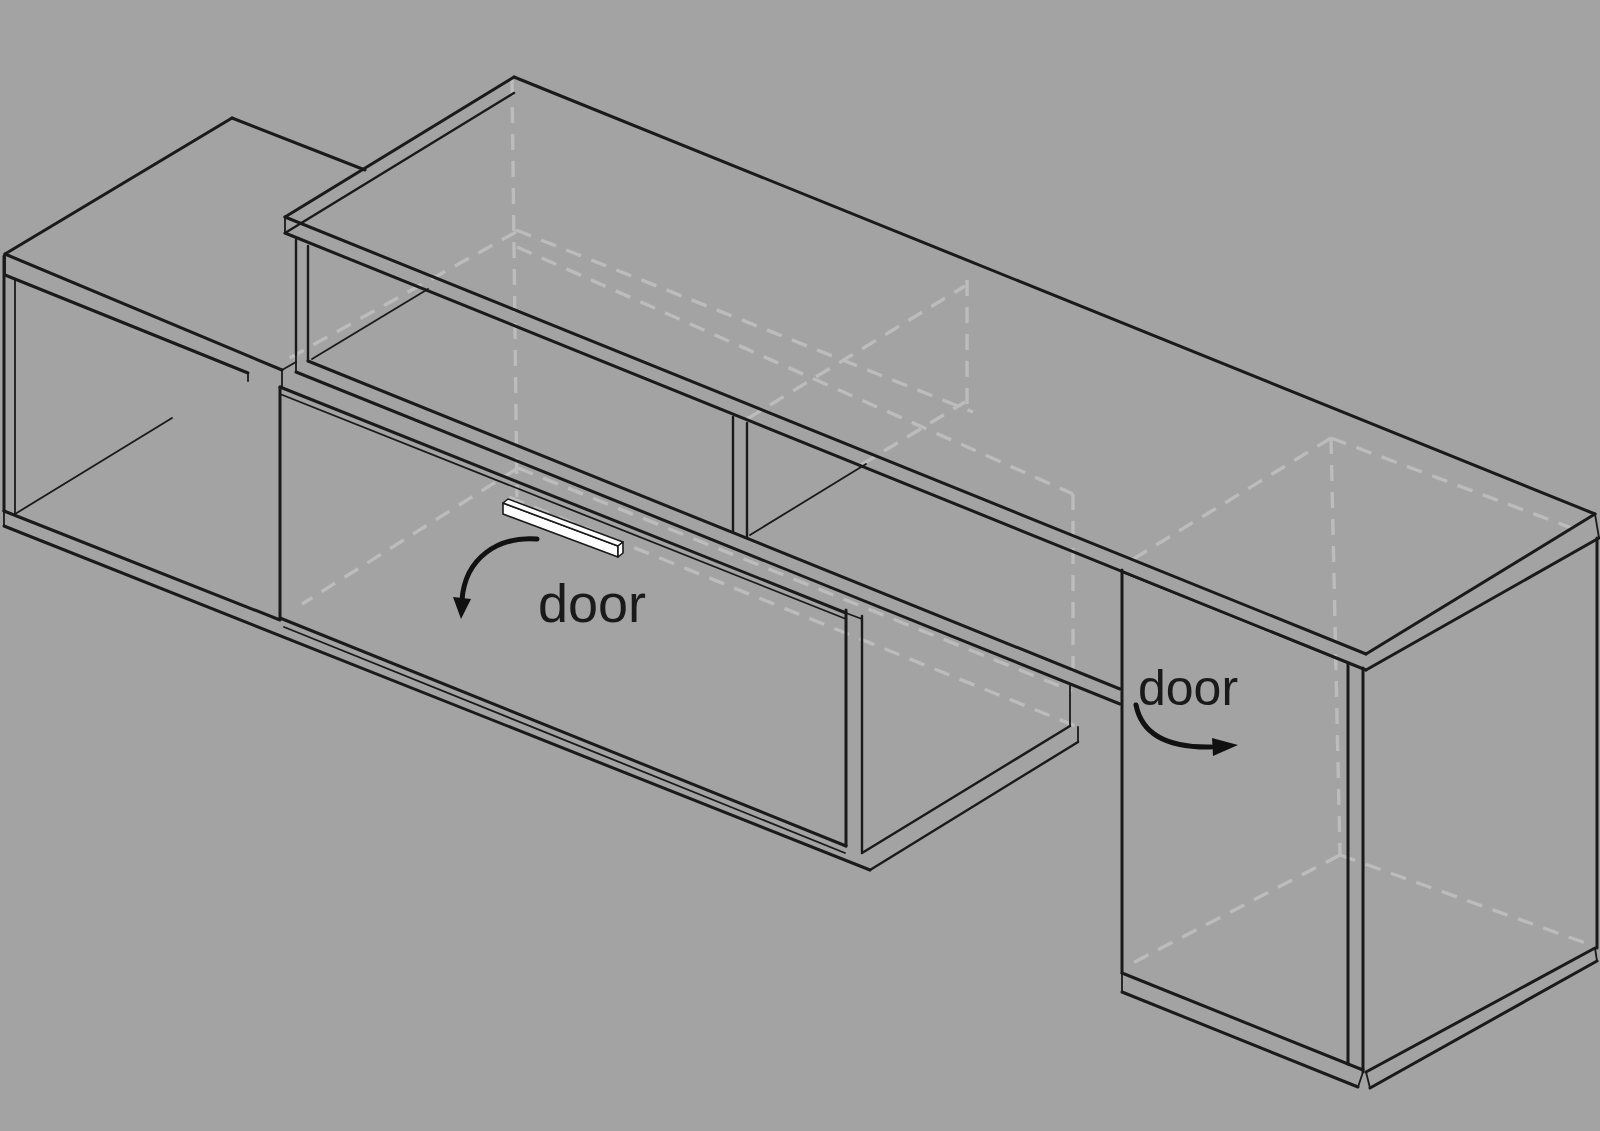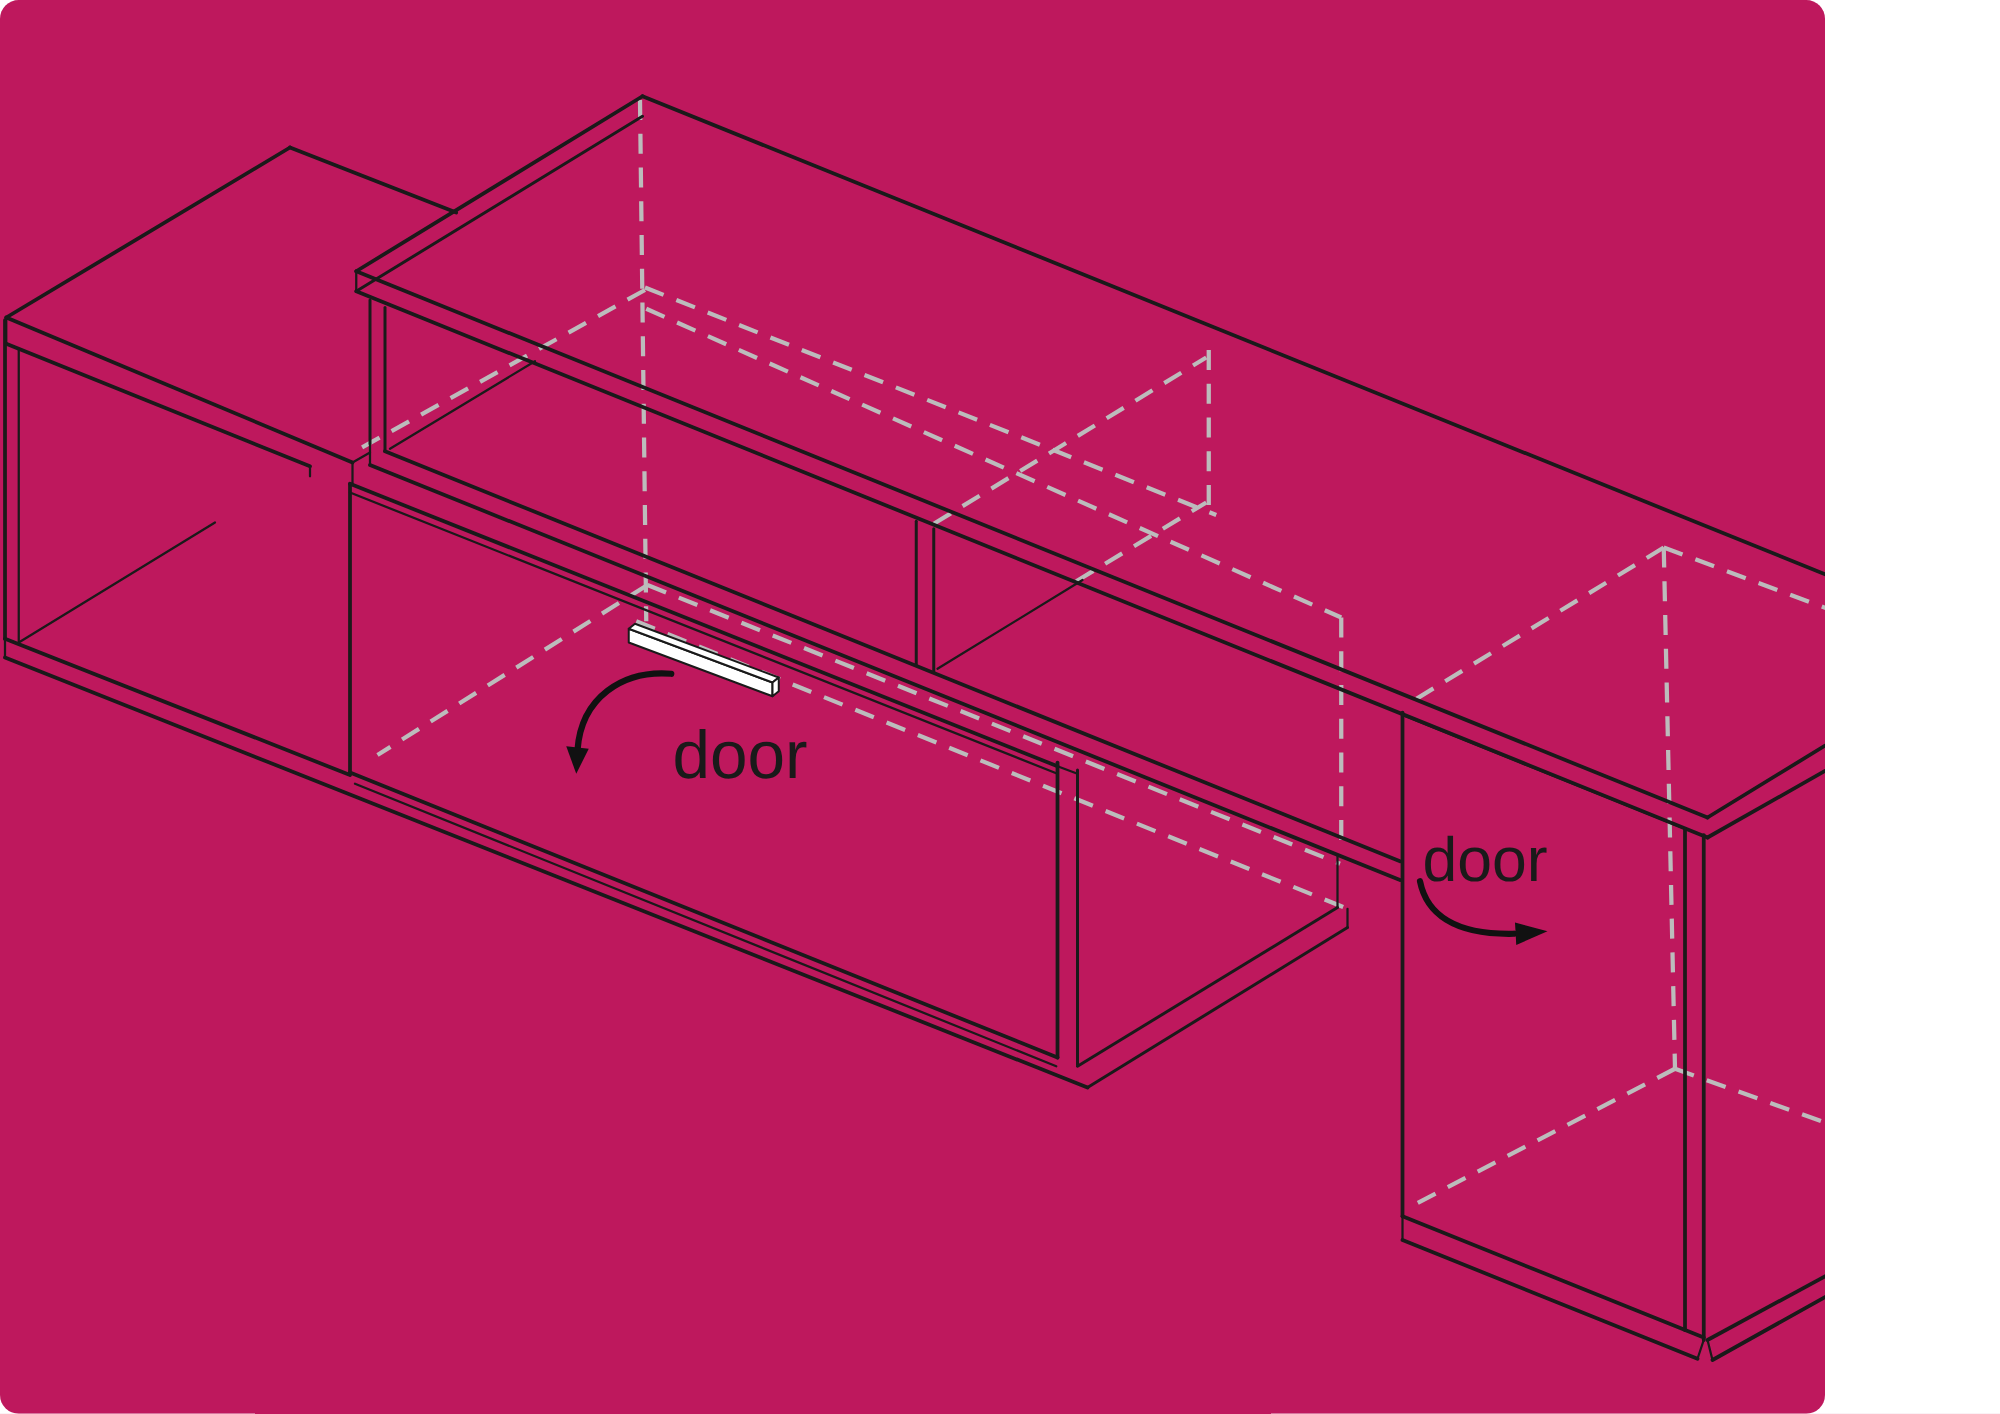--- a/index.html
+++ b/index.html
@@ -1,17 +1,17 @@
 <!DOCTYPE html>
 <html><head>
 <meta charset="utf-8">
 <style>
   html,body{margin:0;padding:0;background:#fff;}
-  .stage{position:relative;width:1460px;height:1131px;background:#be185d;overflow:hidden;
-         font-family:"Liberation Sans",sans-serif;border-radius:15px;}
+  .stage{position:relative;width:1600px;height:1131px;background:#a3a3a3;overflow:hidden;
+         font-family:"Liberation Sans",sans-serif;}
   svg{display:block}
   .solid{fill:none;stroke:#1a1a1a;stroke-width:3;stroke-linecap:round;stroke-linejoin:round;}
   .solid.thin{stroke-width:1.8;}
   .solid.med{stroke-width:2.4;}
   .dashed{fill:none;stroke:#bcbcbc;stroke-width:3.4;stroke-dasharray:16 11;stroke-linecap:butt;}
   .handle{fill:#ffffff;stroke:#1a1a1a;stroke-width:1.6;stroke-linejoin:round;}
   .arrow-line{fill:none;stroke:#111111;stroke-width:5;stroke-linecap:round;}
   .arrow-head{fill:#111111;stroke:none;}
   .door-label{fill:#1a1a1a;font-family:"Liberation Sans",sans-serif;}
   .door-label.left{font-size:54px;}

